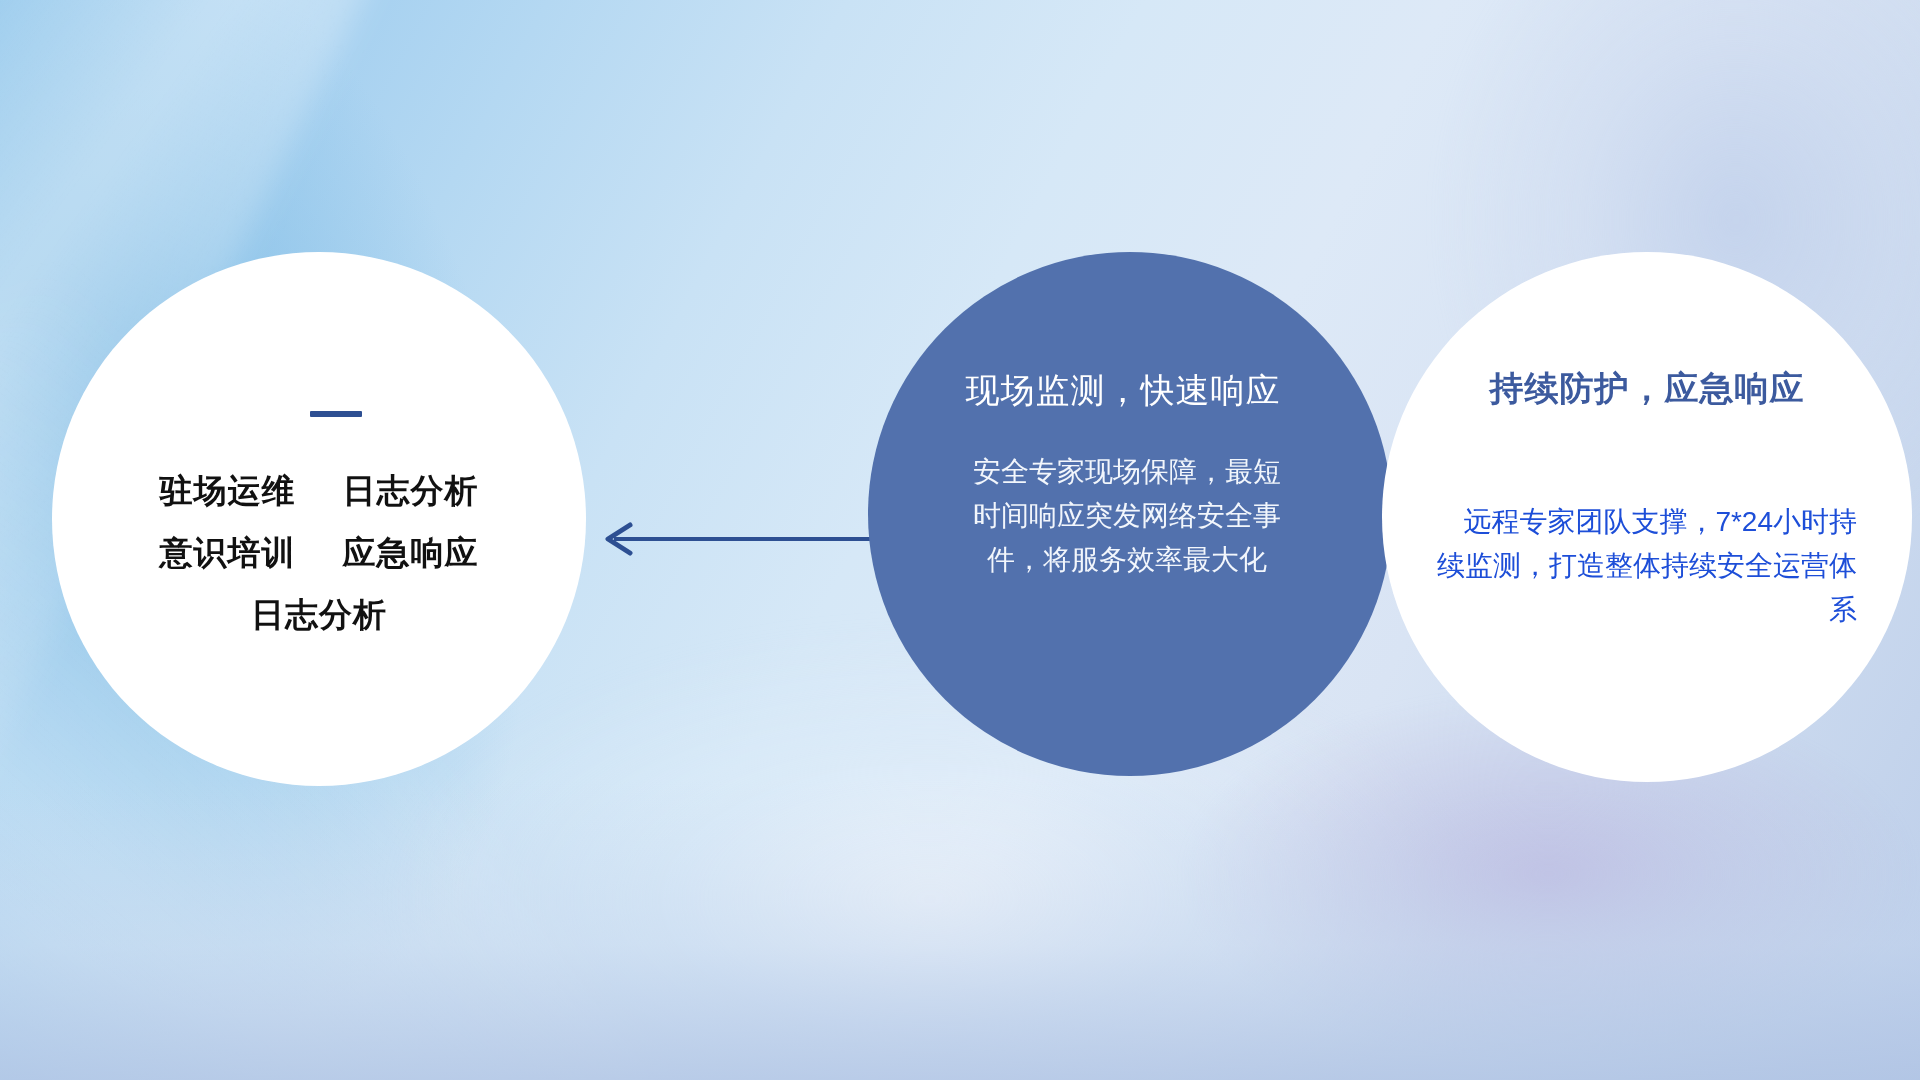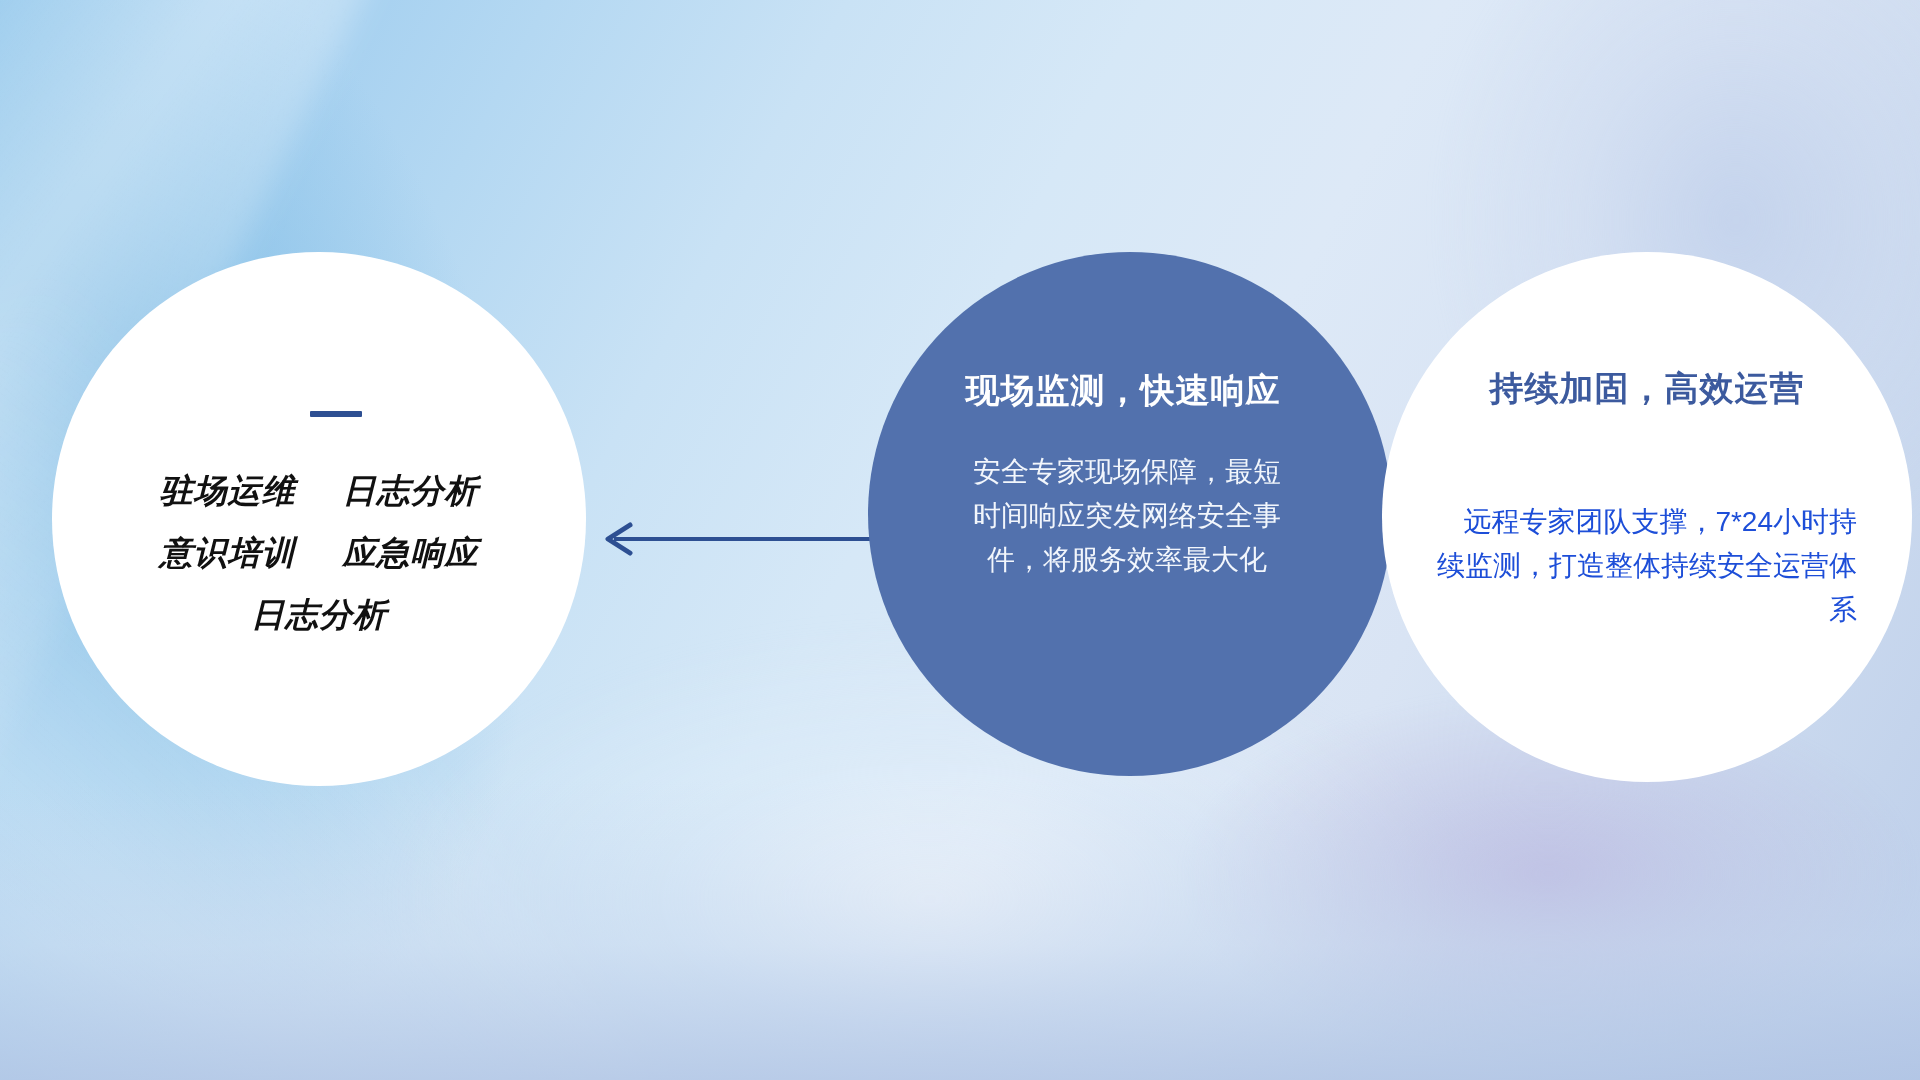--- a/index.html
+++ b/index.html
@@ -185,21 +185,20 @@
     display: flex;
     flex-direction: column;
     align-items: center;
     gap: 26px;
   }
   .tag-row {
     display: flex;
     justify-content: center;
     gap: 47px;
     white-space: nowrap;
-    font-style: italic;
   }
   .tag {
     font-size: 33px;
     font-weight: bold;
     color: #111111;
     letter-spacing: 1px;
     line-height: 1.1;
   }
 
   
@@ -211,21 +210,21 @@
     height: 524px;
     display: flex;
     flex-direction: column;
     align-items: center;
     box-sizing: border-box;
     padding: 116px 44px 0 30px;
     z-index: 6;
   }
   .mid-heading {
     font-size: 34px;
-    font-weight: bold;
+    font-weight: normal;
     color: #ffffff;
     letter-spacing: 1px;
     white-space: nowrap;
     text-align: left;
   }
   .mid-body {
     margin-top: 36px;
     font-size: 28px;
     line-height: 1.58;
     color: #f2f6fc;
@@ -317,18 +316,18 @@
 
   <div class="circle circle-mid">
     <div class="mid-inner">
       <div class="mid-heading">现场监测，快速响应</div>
       <div class="mid-body">安全专家现场保障，最短时间响应突发网络安全事件，将服务效率最大化</div>
     </div>
   </div>
 
   <div class="circle circle-right">
     <div class="right-inner">
-      <div class="right-heading">持续加固，高效运营</div>
+      <div class="right-heading">持续防护，应急响应</div>
       <div class="right-body">远程专家团队支撑，7*24小时持续监测，打造整体持续安全运营体系</div>
     </div>
   </div>
 
 </div>
 
 </body></html>

